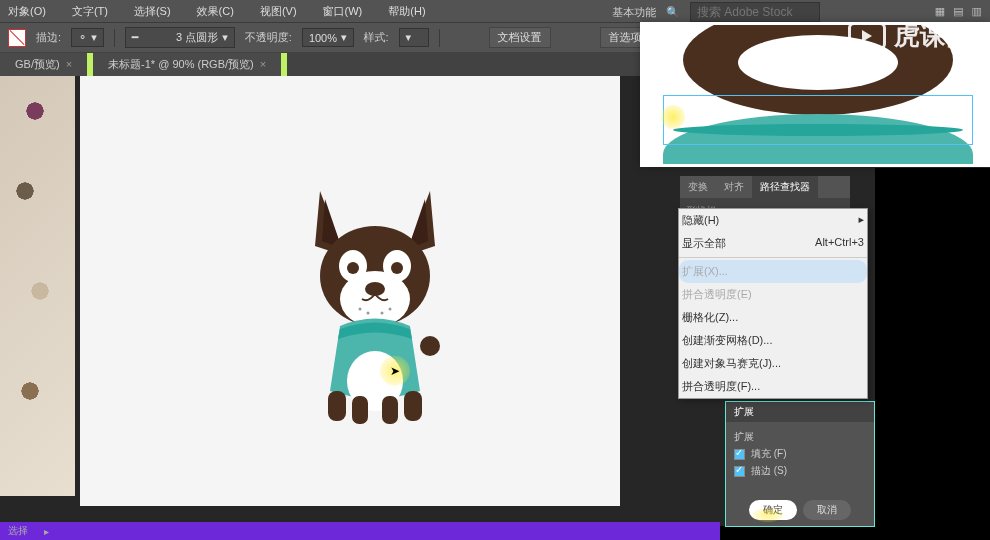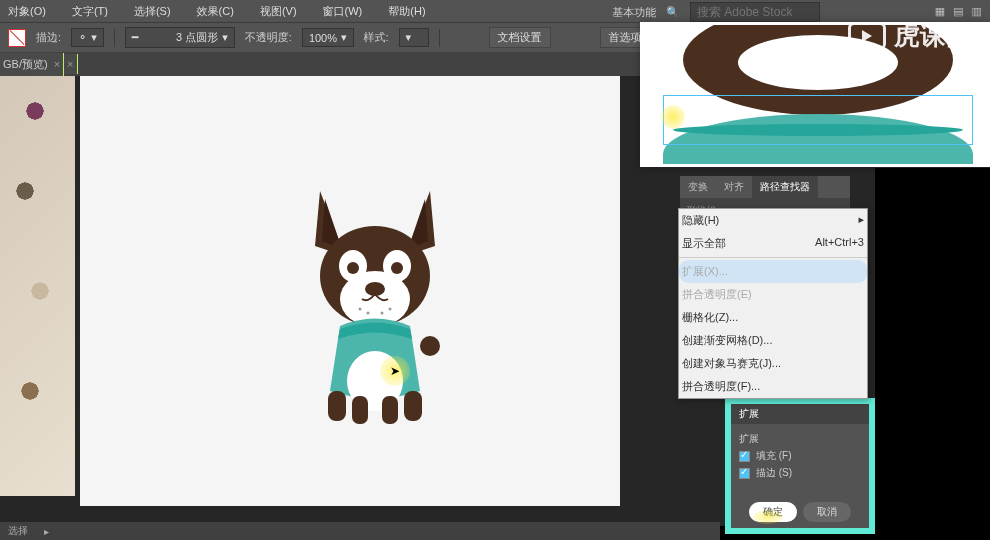--- a/index.html
+++ b/index.html
@@ -12,21 +12,21 @@
 .toolbar { background: #535353; height: 30px; display: flex; align-items: center; padding: 0 8px; gap: 10px; color: #ccc; font-size: 11px; border-top: 1px solid #3a3a3a; }
 .tool-icon { width: 18px; height: 18px; display: flex; align-items: center; justify-content: center; }
 .dropdown { background: #4a4a4a; border: 1px solid #333; padding: 2px 6px; color: #ddd; display: flex; align-items: center; gap: 4px; }
 .sep { width: 1px; height: 18px; background: #3a3a3a; }
 .btn-sm { background: #5a5a5a; border: 1px solid #444; padding: 2px 8px; color: #ddd; margin-left: 39px; }
 
 .top-right { position: absolute; top: 2px; right: 170px; display: flex; align-items: center; gap: 10px; color: #ccc; font-size: 11px; }
 .search-box { background: #424242; border: 1px solid #333; padding: 2px 6px; color: #999; width: 130px; font-size: 12px; }
 
 .tabs { background: #424242; height: 24px; display: flex; align-items: center; color: #ccc; font-size: 11px; }
-.tab { padding: 4px 3px; background: #4a4a4a; border-right: 1px solid #bef264; display: flex; align-items: center; gap: 6px; }
+.tab { padding: 4px 15px; background: #4a4a4a; border-right: 6px solid #bef264; display: flex; align-items: center; gap: 6px; }
 .close-x { color: #999; cursor: pointer; }
 
 .workspace { position: relative; background: #262626; height: 450px; display: flex; }
 .canvas-area { flex: 1; position: relative; display: flex; }
 .ref-image { width: 75px; height: 420px; background: linear-gradient(135deg, #d4c8b8, #e8dfd0); position: relative; margin-top: 0; }
 .floral { position: absolute; width: 30px; height: 30px; border-radius: 50%; }
 .f1 { background: radial-gradient(circle, #7a3c5c 40%, transparent 41%); top: 20px; left: 20px; }
 .f2 { background: radial-gradient(circle, #6b5d4a 40%, transparent 41%); top: 100px; left: 10px; }
 .f3 { background: radial-gradient(circle, #c9b8a0 40%, transparent 41%); top: 200px; left: 25px; }
 .f4 { background: radial-gradient(circle, #8a7050 40%, transparent 41%); top: 300px; left: 15px; }
@@ -55,36 +55,36 @@
 .mag-white { position: absolute; top: 10px; left: 95px; width: 160px; height: 55px; background: #fff; border-radius: 50%; }
 .mag-teal { position: absolute; bottom: -30px; left: 20px; width: 310px; height: 80px; background: #4db6ac; border-radius: 50% 50% 0 0; }
 .mag-teal-dark { position: absolute; bottom: 28px; left: 30px; width: 290px; height: 12px; background: #26a69a; border-radius: 50%; }
 .mag-select { position: absolute; top: 70px; left: 20px; width: 310px; height: 50px; border: 1px solid #4fc3f7; }
 .mag-cursor { position: absolute; top: 80px; left: 18px; width: 24px; height: 24px; background: radial-gradient(circle, rgba(255,235,59,0.8), transparent); border-radius: 50%; }
 
 .watermark { position: absolute; top: 18px; right: 18px; color: rgba(255,255,255,0.9); font-size: 26px; font-weight: bold; display: flex; align-items: center; gap: 8px; z-index: 20; }
 .wm-icon { width: 38px; height: 28px; border: 3px solid rgba(255,255,255,0.9); border-radius: 6px; display: flex; align-items: center; justify-content: center; }
 .wm-play { width: 0; height: 0; border-left: 10px solid rgba(255,255,255,0.9); border-top: 6px solid transparent; border-bottom: 6px solid transparent; }
 
-.expand-dialog { position: absolute; bottom: 6px; right: 115px; width: 150px; background: #535353; border: 6px solid #5eead4; font-size: 10px; color: #ccc; }
+.expand-dialog { position: absolute; bottom: 13px; right: 115px; width: 150px; background: #535353; border: 1px solid #5eead4; font-size: 10px; color: #ccc; }
 .expand-title { padding: 3px 8px; background: #424242; font-size: 10px; color: #fff; }
 .expand-body { padding: 8px; }
 .expand-group { margin-bottom: 8px; }
 .chk { display: flex; align-items: center; gap: 6px; margin: 3px 0; }
 .checkbox { width: 11px; height: 11px; border: 1px solid #888; display: inline-block; }
 .checkbox.checked { background: #4fc3f7; position: relative; }
 .checkbox.checked::after { content: "✓"; position: absolute; top: -3px; left: 0; font-size: 10px; color: #fff; }
 .radio { width: 10px; height: 10px; border: 1px solid #888; border-radius: 50%; display: inline-block; }
 .dlg-btns { display: flex; gap: 6px; padding: 6px; justify-content: center; }
 .dlg-btn { padding: 3px 14px; border-radius: 10px; font-size: 10px; }
 .btn-ok { background: #fff; color: #333; position: relative; }
 .btn-ok::after { content: ""; position: absolute; bottom: -2px; left: 4px; width: 30px; height: 14px; background: radial-gradient(ellipse, rgba(255,235,59,0.6), transparent); border-radius: 50%; }
 .btn-cancel { background: #666; color: #ddd; }
 
-.status-bar { position: absolute; bottom: 0; left: 0; width: 720px; height: 18px; background: #404040; color: #aaa; font-size: 10px; padding: 2px 8px; display: flex; align-items: center; gap: 16px; }
+.status-bar { position: absolute; bottom: 0; left: 0; width: 720px; height: 18px; background: #6d28d9; color: #aaa; font-size: 10px; padding: 2px 8px; display: flex; align-items: center; gap: 16px; }
 
 .far-right { position: absolute; right: 0; top: 168px; width: 115px; height: 372px; background: #000; }
 </style>
 </head>
 <body>
 
 <div class="menubar">
   <span>对象(O)</span>
   <span>文字(T)</span>
   <span>选择(S)</span>
@@ -134,20 +134,21 @@
   <div class="btn-sm">首选项</div>
   <span>⊞▾</span>
 </div>
 
 <div class="tabs">
   <div class="tab">
     <span>GB/预览)</span>
     <span class="close-x">×</span>
   </div>
   <div class="tab">
+    <span>未标题-1* @ 90% (RGB/预览)</span>
     <span class="close-x">×</span>
   </div>
 </div>
 
 <div class="workspace">
   <div class="canvas-area">
     <div class="ref-image">
       <div class="floral f1"></div>
         <div class="floral f2"></div>
         <div class="floral f3"></div>

